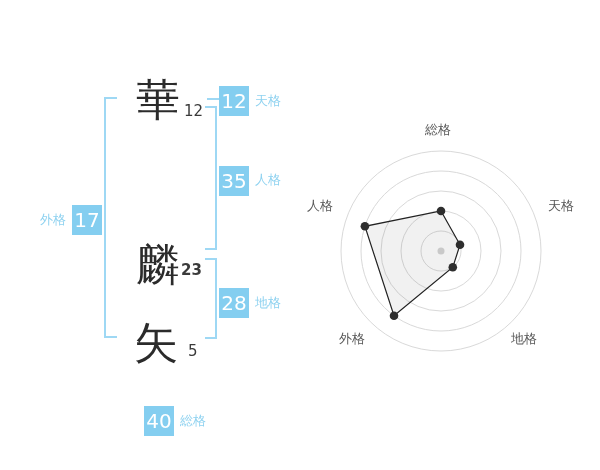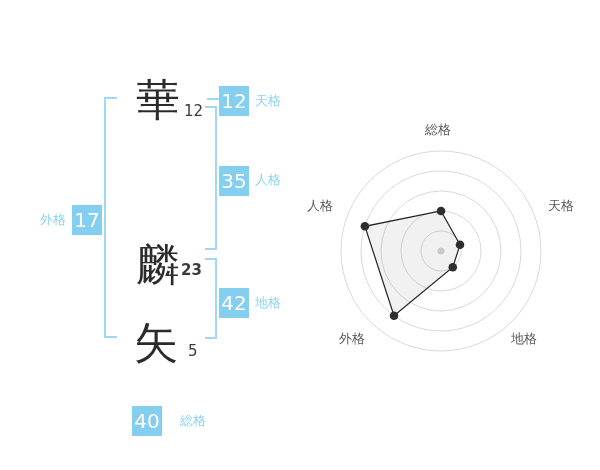--- a/index.html
+++ b/index.html
@@ -49,27 +49,27 @@
   <div class="tick" style="left:207px;top:98px;width:12px;height:2px;"></div>
   <div class="bracket bracket-right" style="left:205px;top:106px;width:12px;height:144px;"></div>
   <div class="bracket bracket-right" style="left:205px;top:258px;width:12px;height:81px;"></div>
 
   <div class="badge" style="left:219px;top:86px;">12</div>
   <div class="badge-label" style="left:255px;top:86px;">天格</div>
 
   <div class="badge" style="left:219px;top:166px;text-align:center;">35</div>
   <div class="badge-label" style="left:255px;top:165px;">人格</div>
 
-  <div class="badge" style="left:219px;top:288px;">42</div>
+  <div class="badge" style="left:219px;top:288px;">28</div>
   <div class="badge-label" style="left:255px;top:288px;">地格</div>
 
   <div class="badge" style="left:72px;top:205px;">17</div>
   <div class="badge-label" style="left:40px;top:205px;">外格</div>
 
-  <div class="badge" style="left:132px;top:406px;">40</div>
+  <div class="badge" style="left:144px;top:406px;">40</div>
   <div class="badge-label" style="left:180px;top:406px;">総格</div>
 
   <div id="radar-wrap">
     <svg id="radar-svg" width="220" height="220" viewBox="0 0 220 220">
         <circle cx="110" cy="110" r="20" class="grid-ring"></circle>
         <circle cx="110" cy="110" r="40" class="grid-ring"></circle>
         <circle cx="110" cy="110" r="60" class="grid-ring"></circle>
         <circle cx="110" cy="110" r="80" class="grid-ring"></circle>
         <circle cx="110" cy="110" r="100" class="grid-ring"></circle>
         <polygon points="110.0,70.0 129.0,103.8 121.8,126.2 63.0,174.7 33.9,85.3" class="radar-poly"></polygon>

